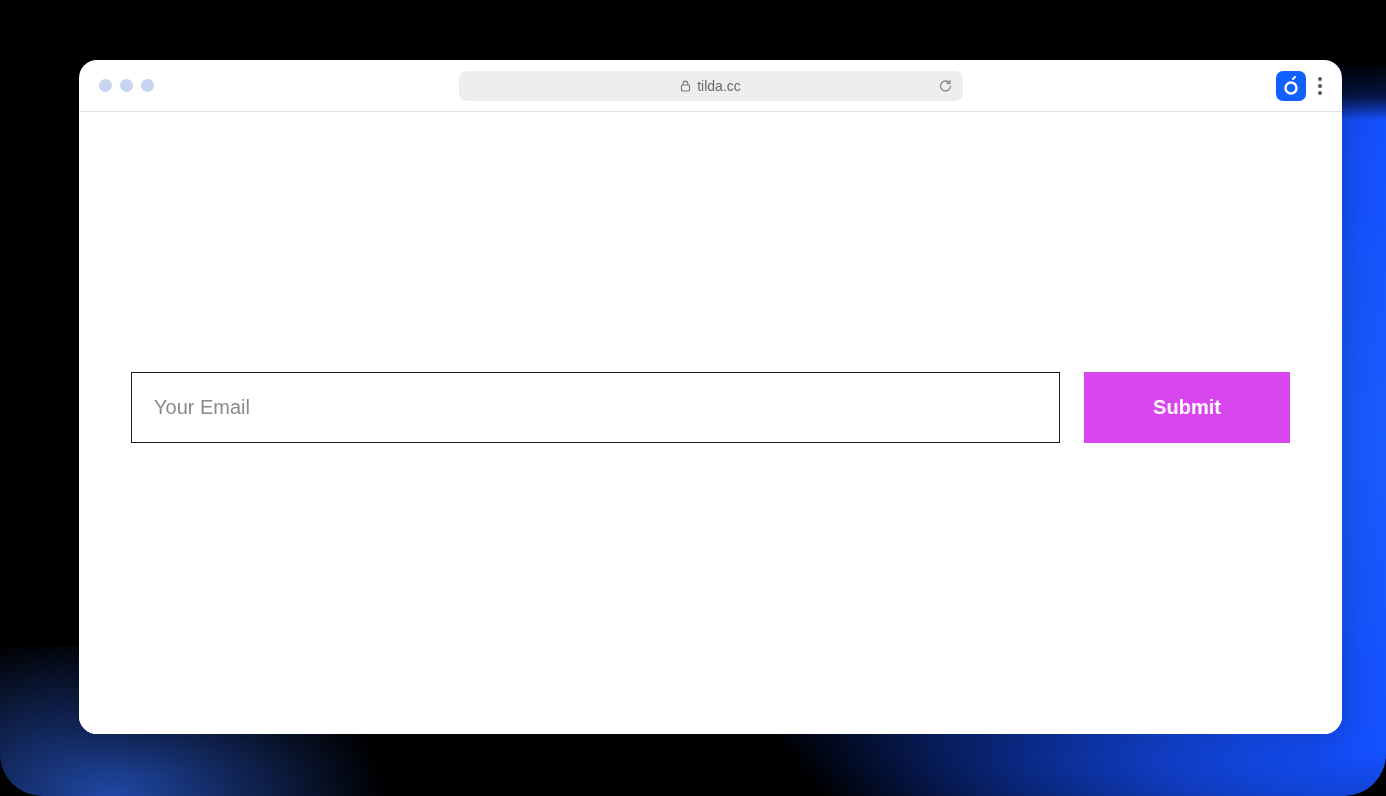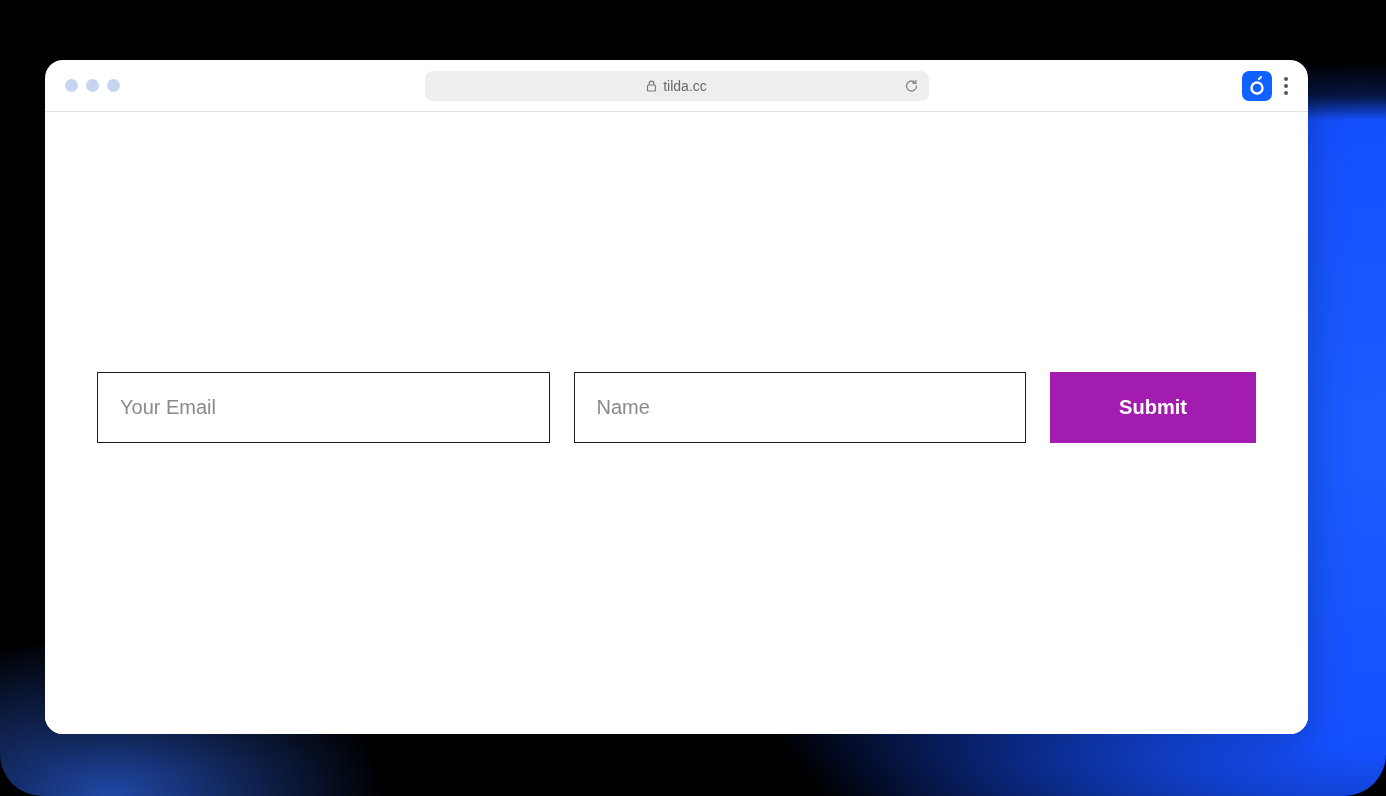--- a/index.html
+++ b/index.html
@@ -36,21 +36,21 @@
     }
     .left-dark {
       position:absolute;
       top:0; left:0; bottom:150px;
       width: 260px;
       background: linear-gradient(90deg, #000 0%, #000 30%, rgba(0,0,0,0.6) 70%, rgba(0,0,0,0) 100%);
     }
     .browser-window {
       position: absolute;
       top: 60px;
-      left: 45px;
+      left: 79px;
       width: 1263px;
       height: 674px;
       background: #fff;
       border-radius: 18px;
       overflow: hidden;
       box-shadow: 0 10px 40px rgba(0,0,0,0.25);
     }
     .browser-toolbar {
       height: 52px;
       border-bottom: 1px solid #e1e1e1;
@@ -149,21 +149,21 @@
       outline: none;
       font-family: inherit;
       color: #000;
     }
     .text-input::placeholder {
       color: #8a8a8a;
     }
     .submit-btn {
       width: 206px;
       height: 71px;
-      background: #a21caf;
+      background: #d946ef;
       color: #fff;
       border: none;
       font-size: 20px;
       font-weight: 600;
       cursor: pointer;
       font-family: inherit;
     }
   </style>
 </head>
 <body>
@@ -208,17 +208,16 @@
         <span></span>
           <span></span>
           <span></span>
       </div>
     </div>
   </div>
 
   <div class="page-content">
     <div class="form-row">
       <input type="text" class="text-input" placeholder="Your Email" style="">
-      <input type="text" class="text-input" placeholder="Name" style="">
       <button class="submit-btn">Submit</button>
     </div>
   </div>
 </div>
 
 </body></html>

